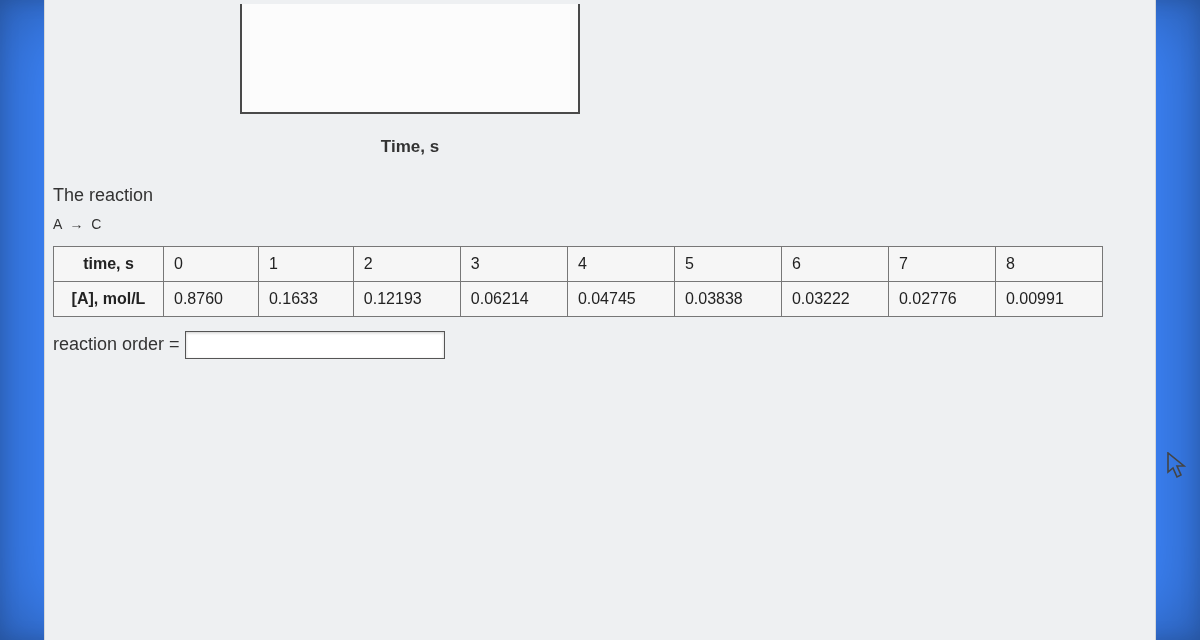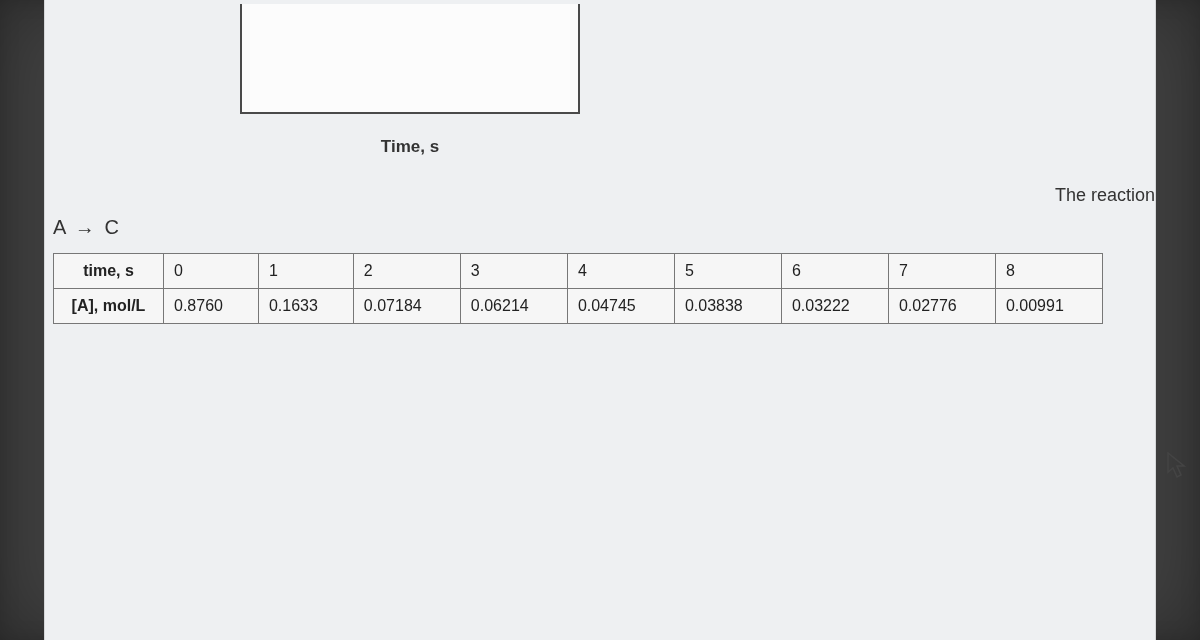--- a/index.html
+++ b/index.html
@@ -7,21 +7,21 @@
   body {
     font-family: Verdana, Geneva, sans-serif;
     font-size: 17px;
     color: #333;
     background: linear-gradient(135deg, #4a5a6a 0%, #3a4a5a 100%);
     position: relative;
   }
   .monitor-frame {
     position: absolute;
     inset: 0;
-    background: #404040;
+    background: #3b82f6;
     box-shadow: inset 0 0 80px rgba(0,0,0,0.35), inset 0 0 20px rgba(0,0,0,0.15);
     padding: 0;
   }
   .content {
     position: absolute;
     left: 44px;
     right: 44px;
     top: 0;
     bottom: 0;
     background: #eef0f2;
@@ -49,25 +49,24 @@
     font-size: 17px;
     margin-top: 18px;
     margin-bottom: 28px;
     text-align: center;
     margin-left: -380px;
   }
   .para {
     margin: 14px 0 8px 8px;
     font-size: 18px;
     color: #333;
-    text-align: right;
   }
   .equation {
     margin: 10px 0 10px 8px;
-    font-size: 20px;
+    font-size: 14px;
   }
   .arrow {
     display: inline-block;
     padding: 0 4px;
   }
   .data-table {
     border-collapse: collapse;
     margin: 14px 0 14px 8px;
     width: calc(100% - 60px);
     background: #f6f6f6;
@@ -145,34 +144,38 @@
         <td>4</td>
         <td>5</td>
         <td>6</td>
         <td>7</td>
         <td>8</td>
       </tr>
       <tr>
         <td class="hdr">[A], mol/L</td>
         <td>0.8760</td>
         <td>0.1633</td>
-        <td>0.07184</td>
+        <td>0.12193</td>
         <td>0.06214</td>
         <td>0.04745</td>
         <td>0.03838</td>
         <td>0.03222</td>
         <td>0.02776</td>
         <td>0.00991</td>
       </tr>
     </tbody>
       </table>
 
 
 
 
+    <div class="input-row">
+      <span>reaction order =</span>
+      <input type="text" class="ans-input short" value="" style="">
+    </div>
 
   </div>
 
   <div class="cursor-icon">
     <svg viewBox="0 0 20 28">
       <path d="M1 1 L1 20 L6 16 L10 25 L14 23 L10 14 L17 14 Z" fill="none" stroke="#444" stroke-width="1.6"></path>
     </svg>
   </div>
 </div>
 

